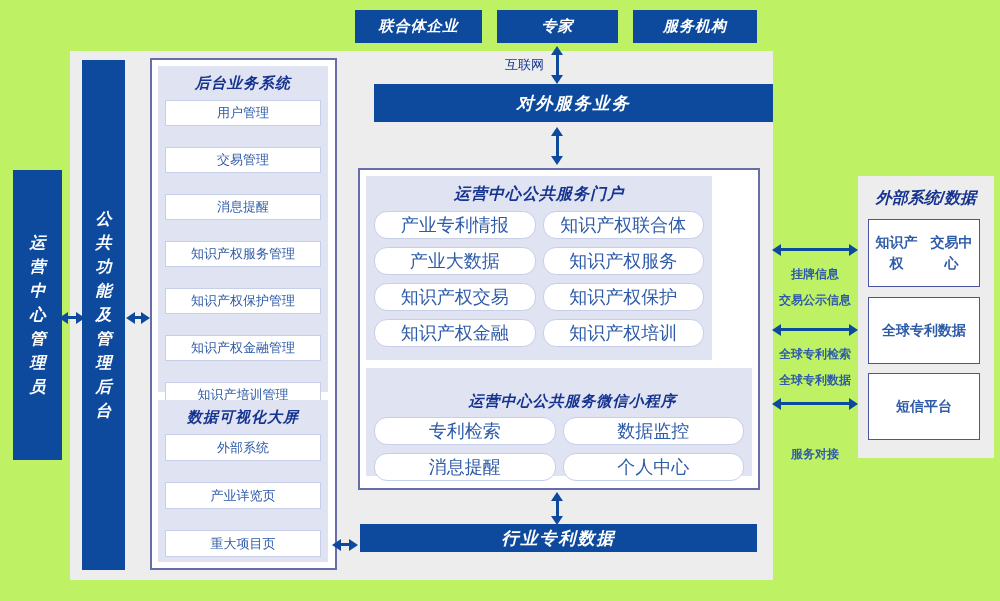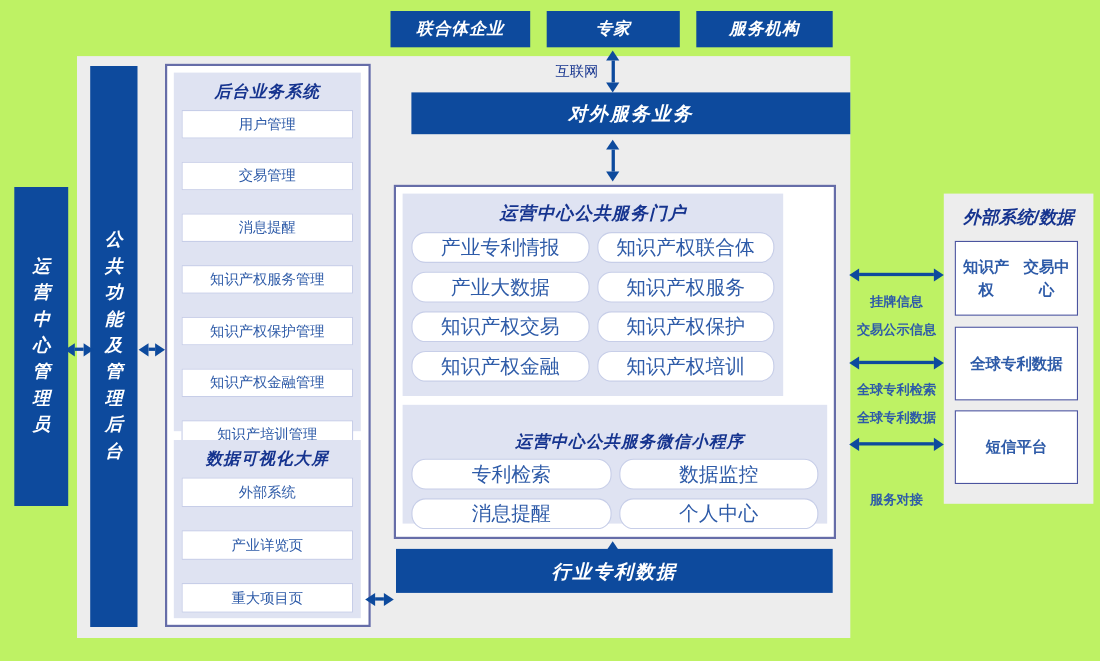--- a/index.html
+++ b/index.html
@@ -136,21 +136,21 @@
     <div class="panel-title" style="padding-top:24px;margin-left:27px;">运营中心公共服务微信小程序</div>
     <div class="grid2">
       <div class="item">专利检索</div>
       <div class="item">数据监控</div>
       <div class="item">消息提醒</div>
       <div class="item">个人中心</div>
     </div>
   </div>
 
   <div class="arr arr-v" style="left:555.5px;top:501px;height:15px;"></div>
-  <div class="box-dark banner" style="left:360px;top:499px;width:397px;height:40px;">行业专利数据</div>
+  <div class="box-dark banner" style="left:360px;top:524px;width:397px;height:28px;">行业专利数据</div>
   <div class="arr arr-h" style="left:341px;top:543px;width:8px;"></div>
 
   <div class="ext-title">外部系统/数据</div>
 
   <div class="ext-box" style="top:219px;height:68px;">
     <span>知识产权</span>
     <span>交易中心</span>
   </div>
   <div class="ext-box" style="top:297px;height:67px;">
     <span>全球专利</span>

